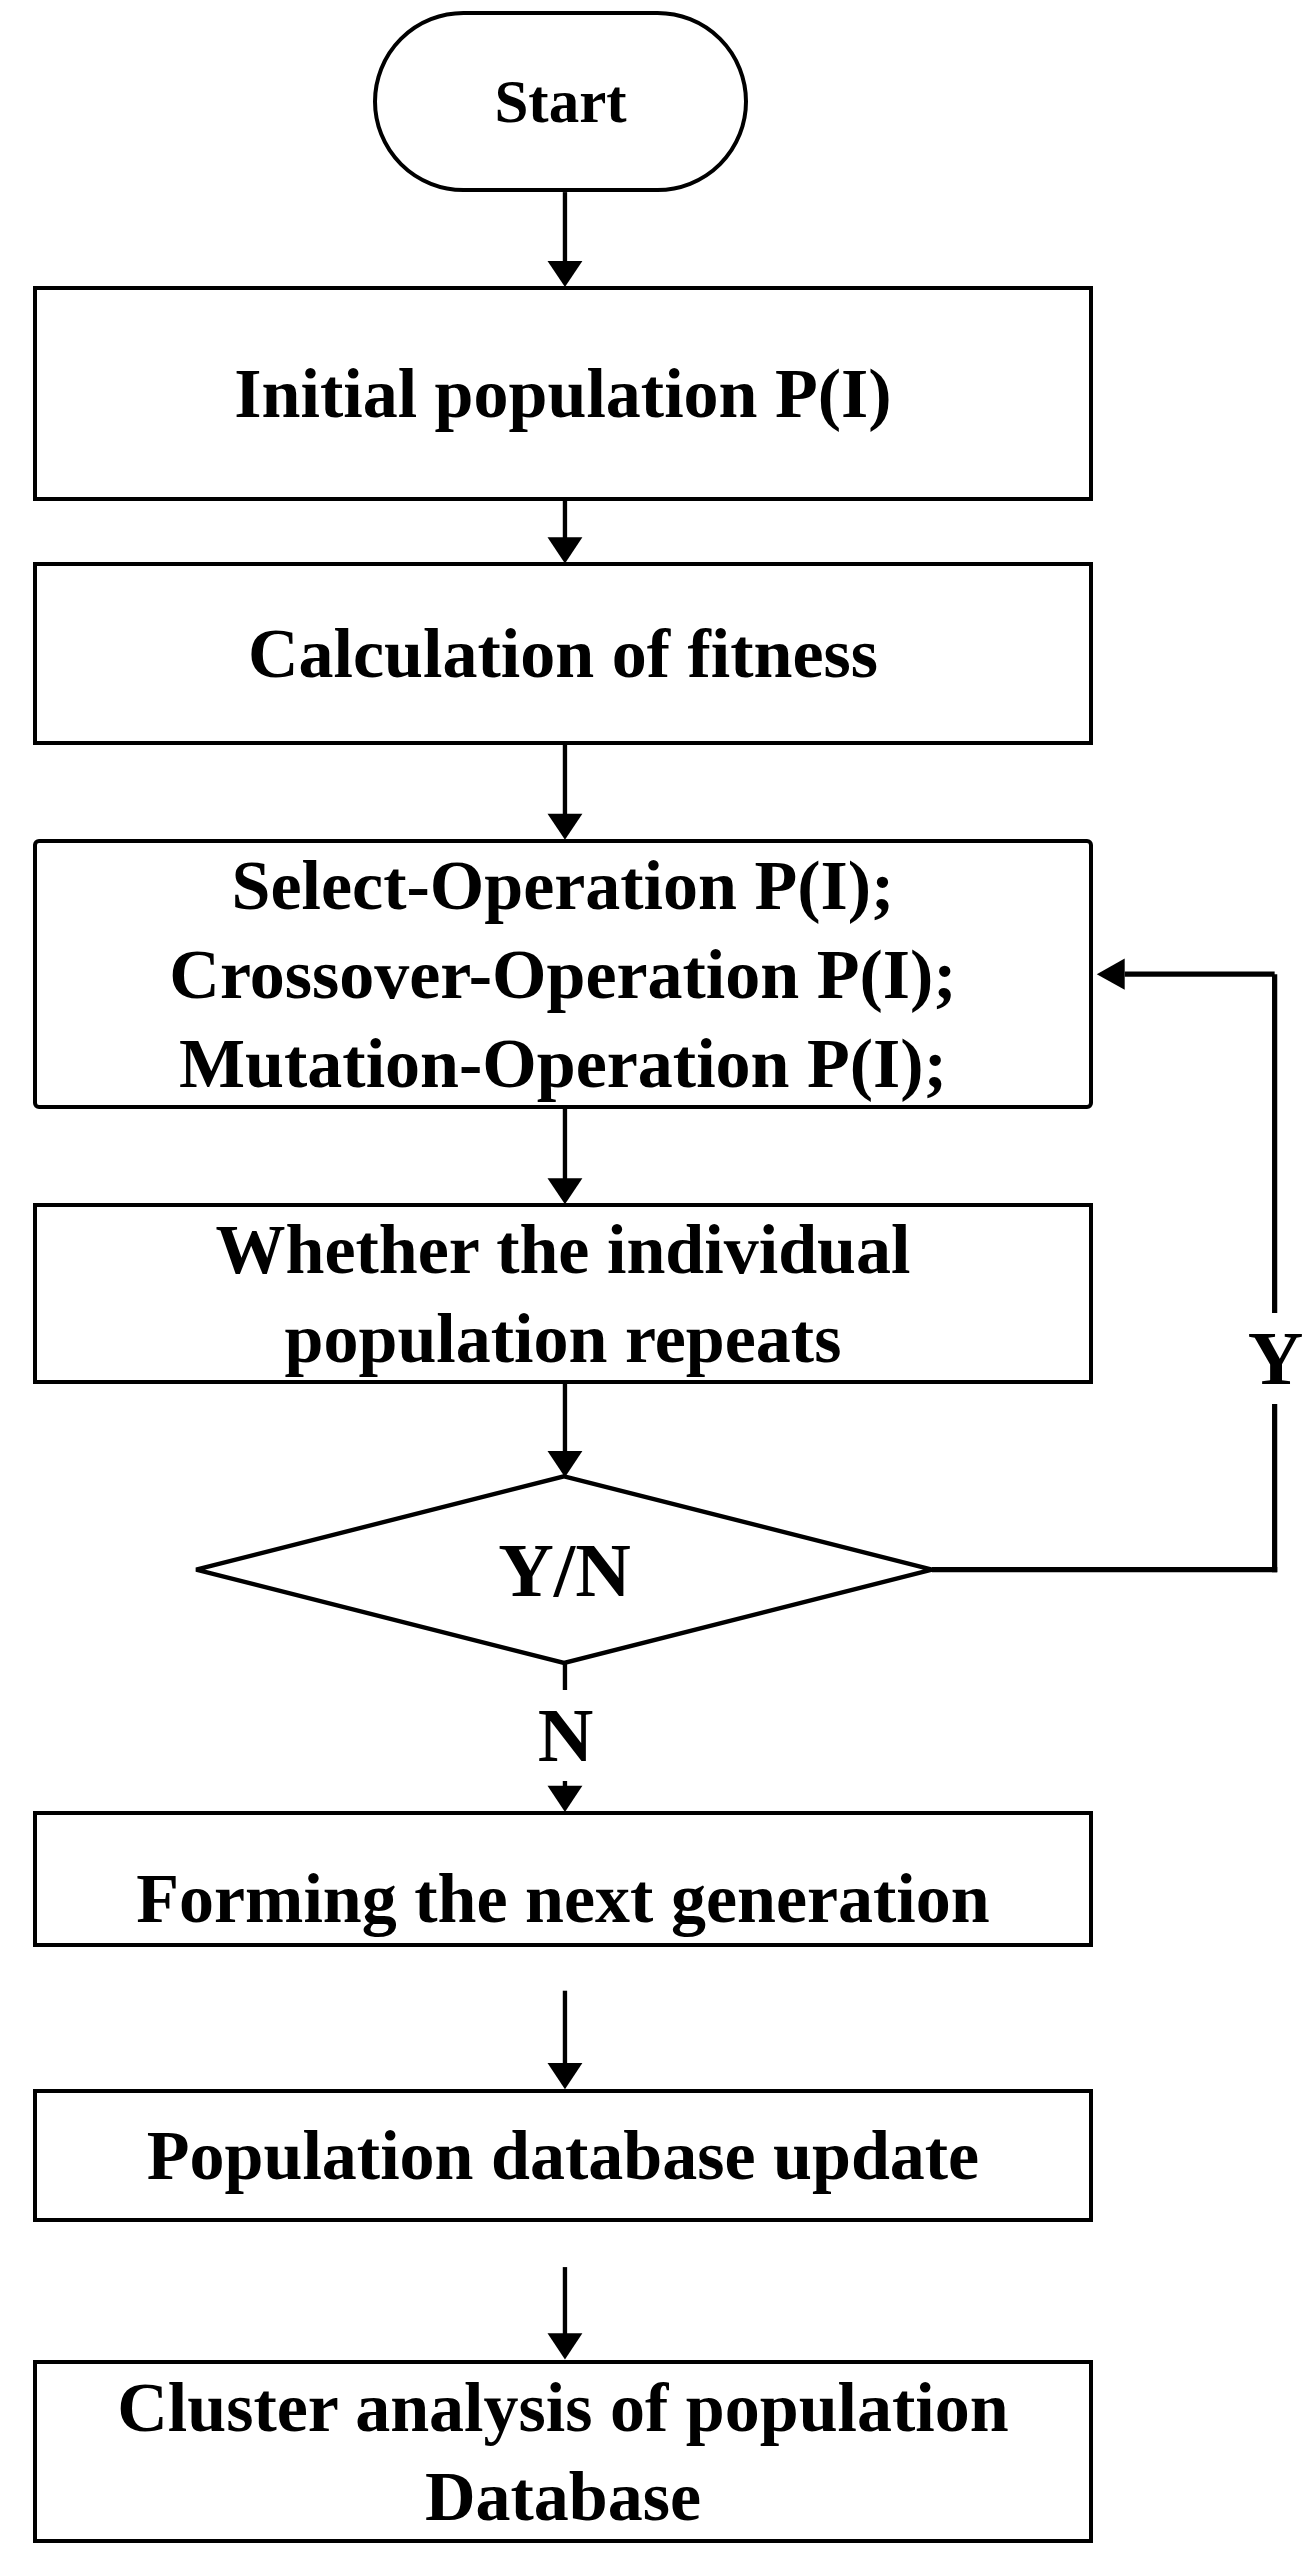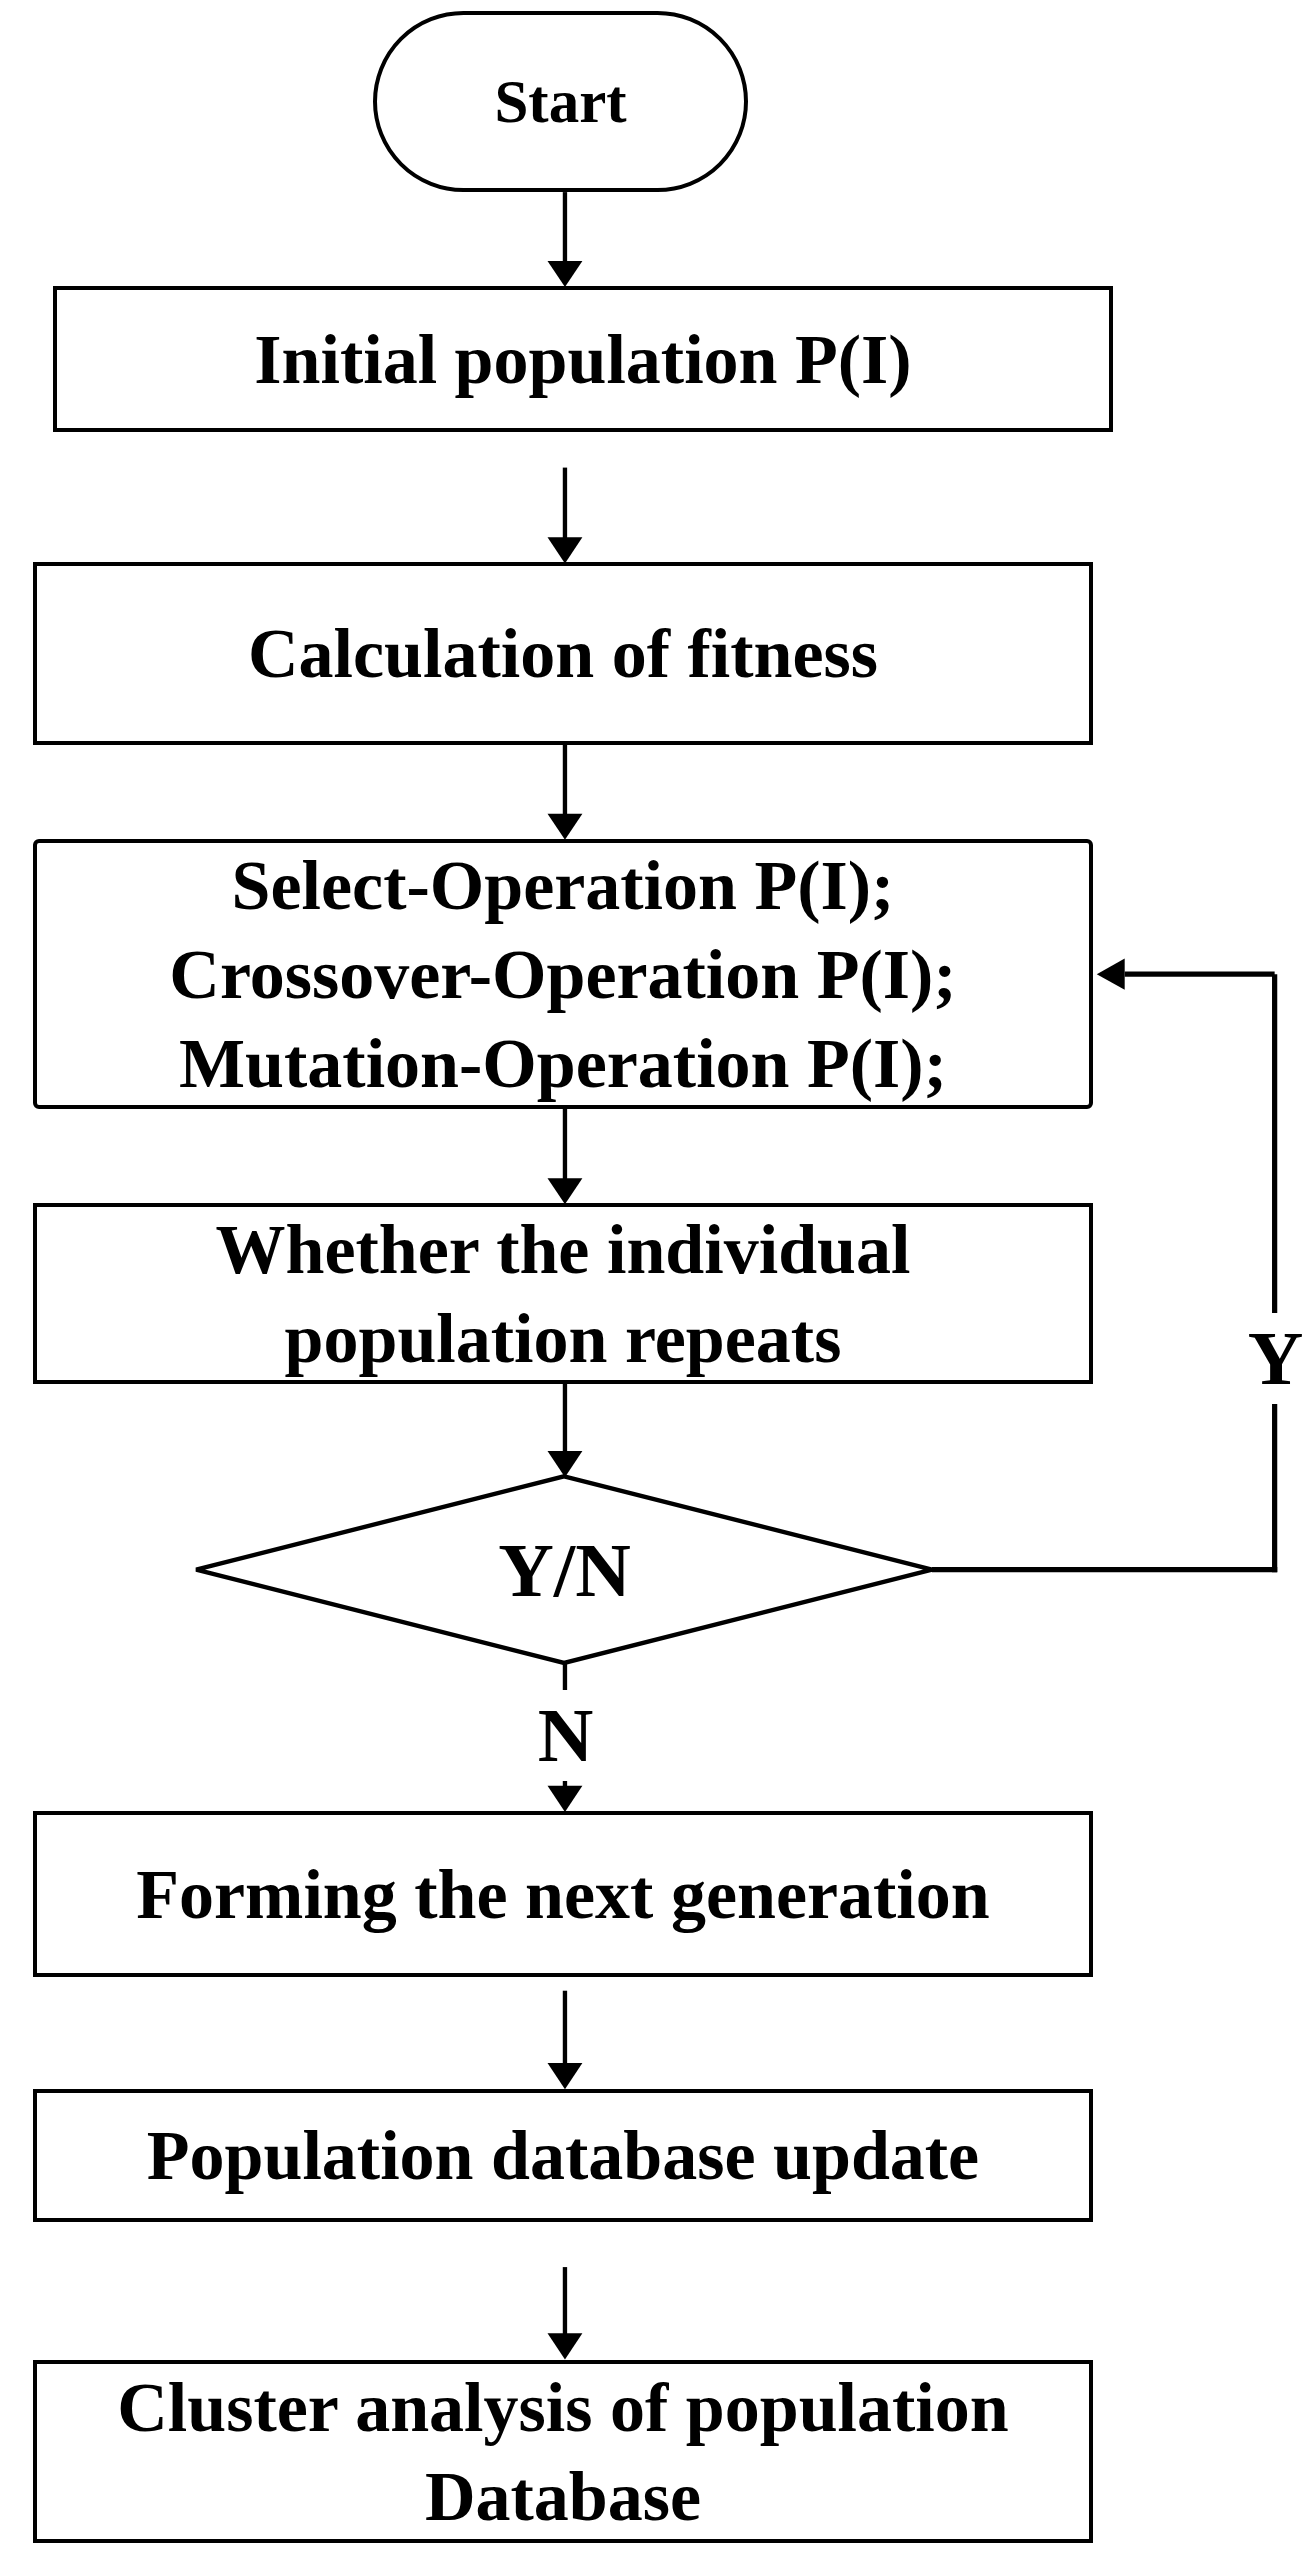--- a/index.html
+++ b/index.html
@@ -97,21 +97,21 @@
     <line x1="1069" y1="1800" x2="1465" y2="1800" stroke="#000" stroke-width="6"></line>
     <line x1="1462" y1="1803" x2="1462" y2="1117" stroke="#000" stroke-width="6"></line>
     <line x1="1462" y1="1117" x2="1290" y2="1117" stroke="#000" stroke-width="6"></line>
     <polygon points="1290,1099 1290,1135 1258,1117" fill="#000"></polygon>
   </svg>
 
   <div class="node terminator">
     <span class="line-span">Start</span>
   </div>
 
-  <div class="node process" style="top:286px;height:146px;margin-left:20px;">
+  <div class="node process" style="top:286px;height:215px;">
     <span class="line-span">Initial population P(I)</span>
   </div>
 
   <div class="node process" style="top:562px;height:183px;">
     <span class="line-span">Calculation of fitness</span>
   </div>
 
   <div class="node process" style="top:839px;height:270px;border-radius:6px;">
     <span class="line-span">Select-Operation P(I);</span>
     <span class="line-span">Crossover-Operation P(I);</span>
@@ -128,21 +128,21 @@
   </div>
 
   <div class="edge-label" style="left:513px;top:1690px;width:105px;height:91px;">
     <span>N</span>
   </div>
 
   <div class="edge-label" style="left:1223px;top:1313px;width:105px;height:91px;">
     <span>Y</span>
   </div>
 
-  <div class="node process" style="top:1811px;height:166px;">
+  <div class="node process" style="top:1811px;height:136px;justify-content:flex-end;">
     <span class="line-span">Forming the next generation</span>
   </div>
 
   <div class="node process" style="top:2089px;height:133px;">
     <span class="line-span">Population database update</span>
   </div>
 
   <div class="node process" style="top:2360px;height:183px;">
     <span class="line-span">Cluster analysis of population</span>
     <span class="line-span">Database</span>

